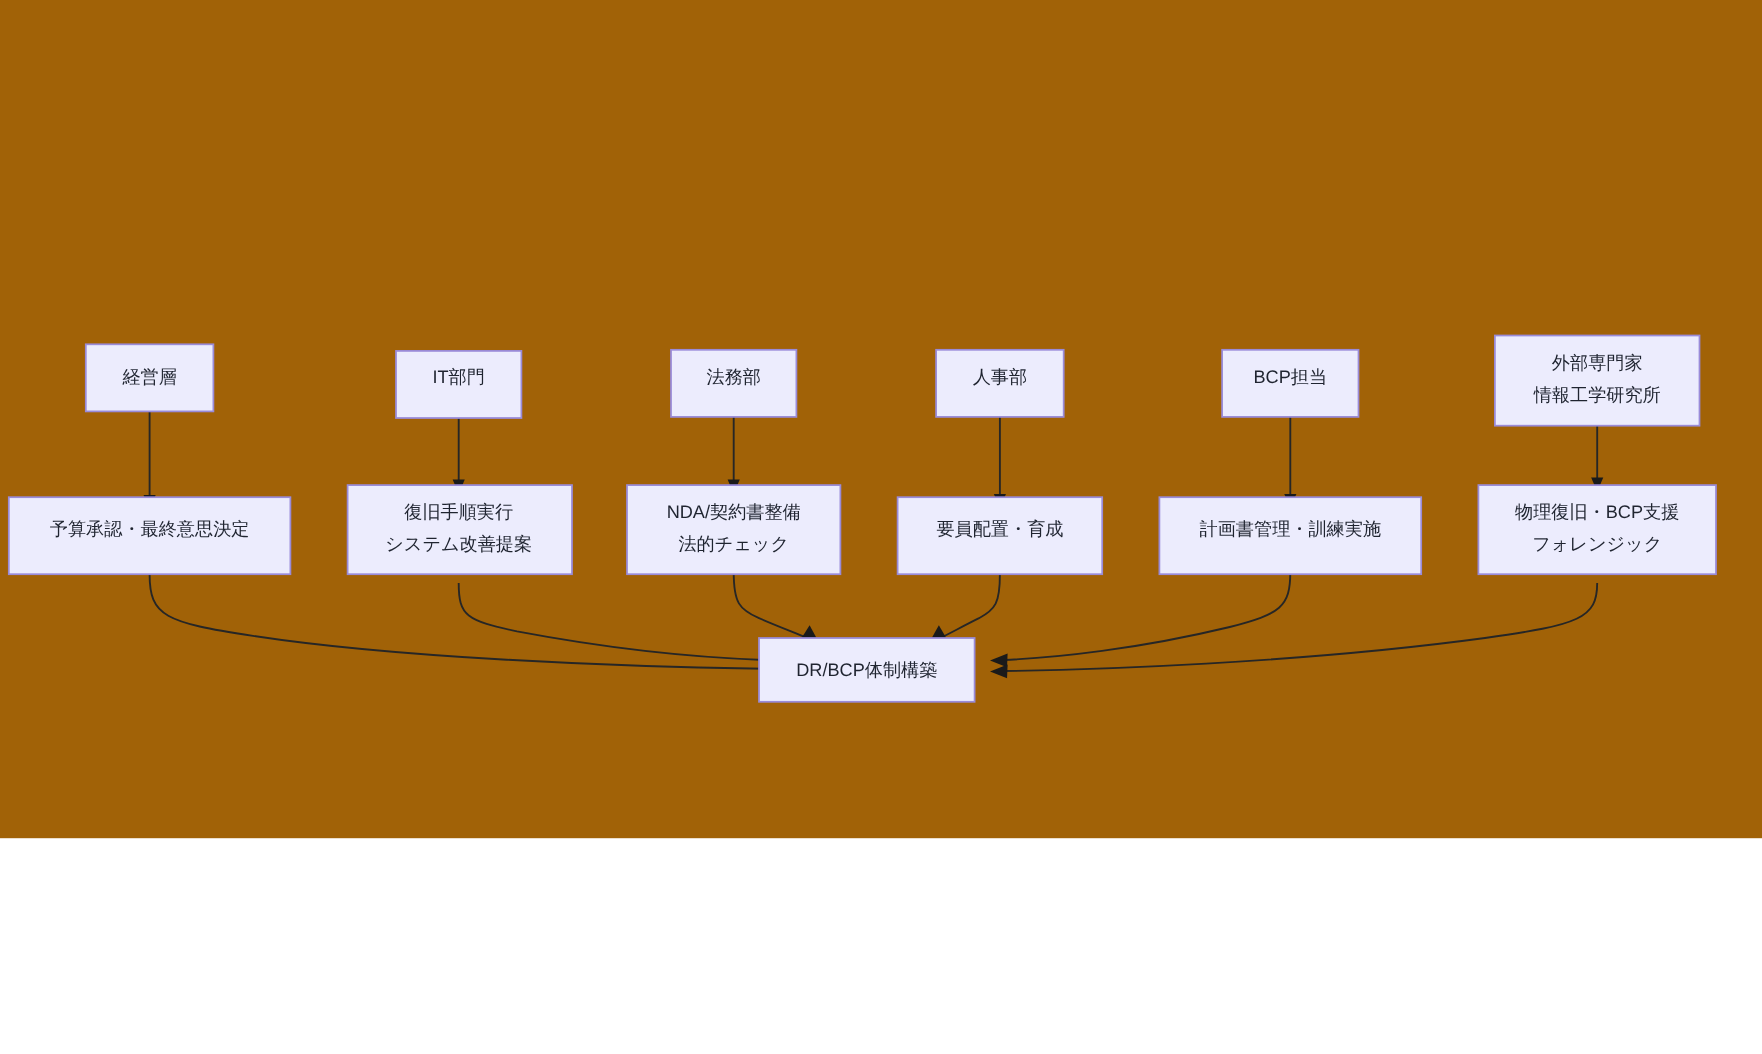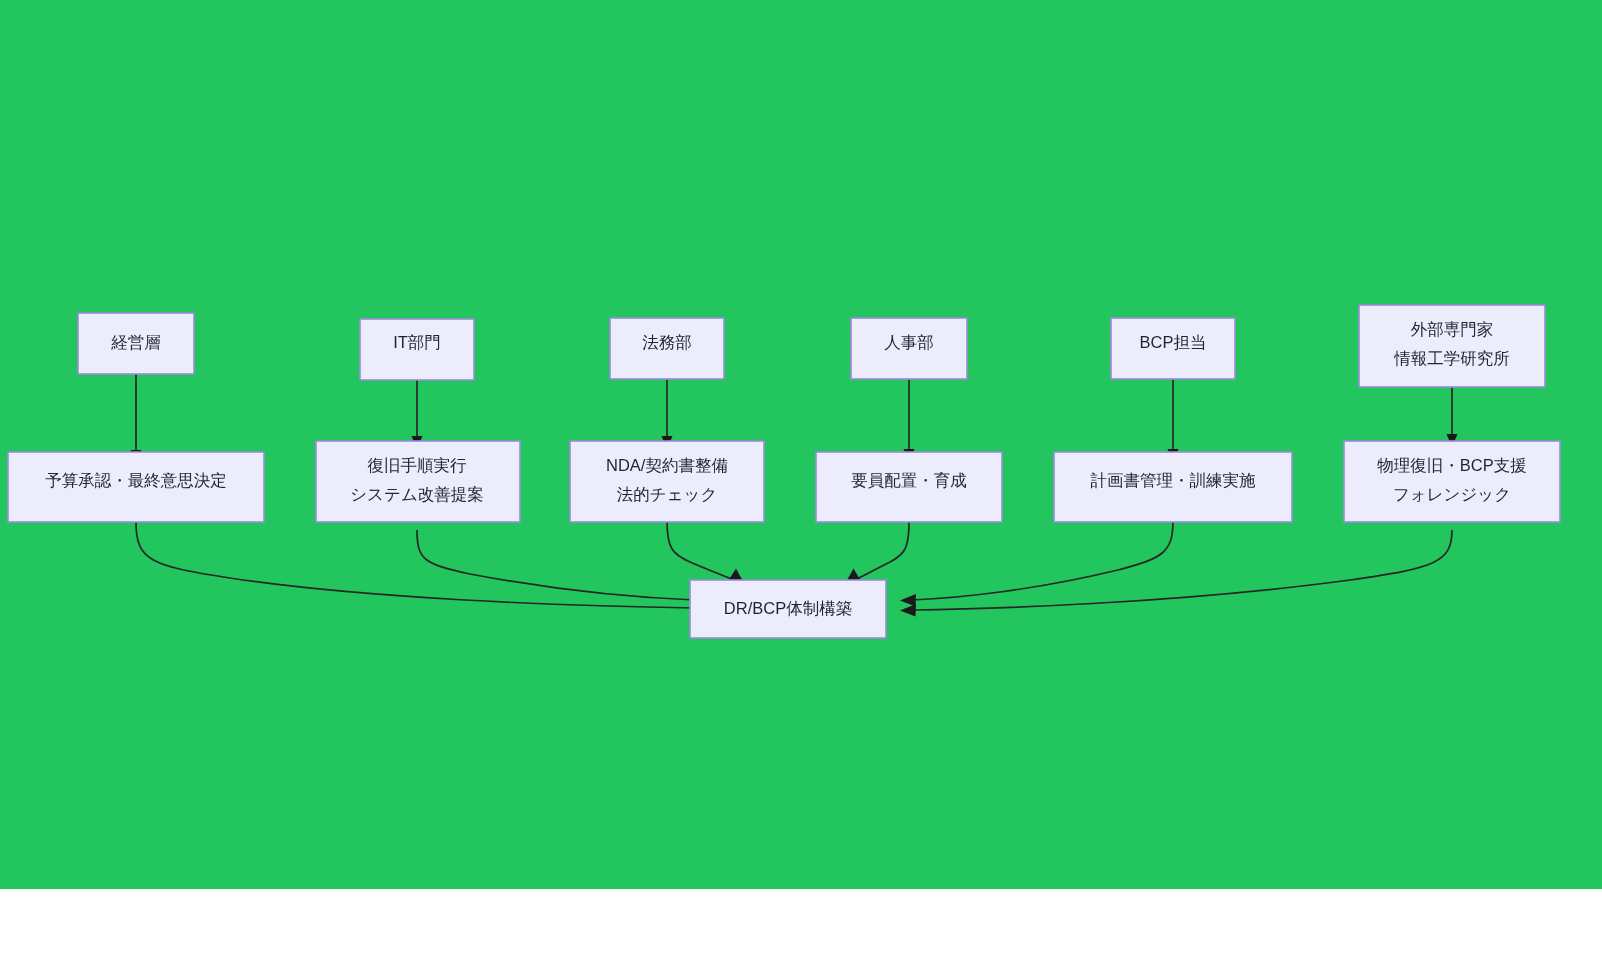--- a/index.html
+++ b/index.html
@@ -9,22 +9,22 @@
   }
   body {
     width: 1602px;
     height: 958px;
     overflow: hidden;
     font-family: "Liberation Sans", "DejaVu Sans", sans-serif;
   }
   #diagram-root {
     position: relative;
     width: 1602px;
-    height: 889px;
-    background: #22c55e;
+    height: 762px;
+    background: #a16207;
   }
   svg#flow {
     display: block;
     width: 1602px;
     height: 958px;
   }
   .node-rect {
     fill: #ececfd;
     stroke: #9a8bd9;
     stroke-width: 1.6px;

